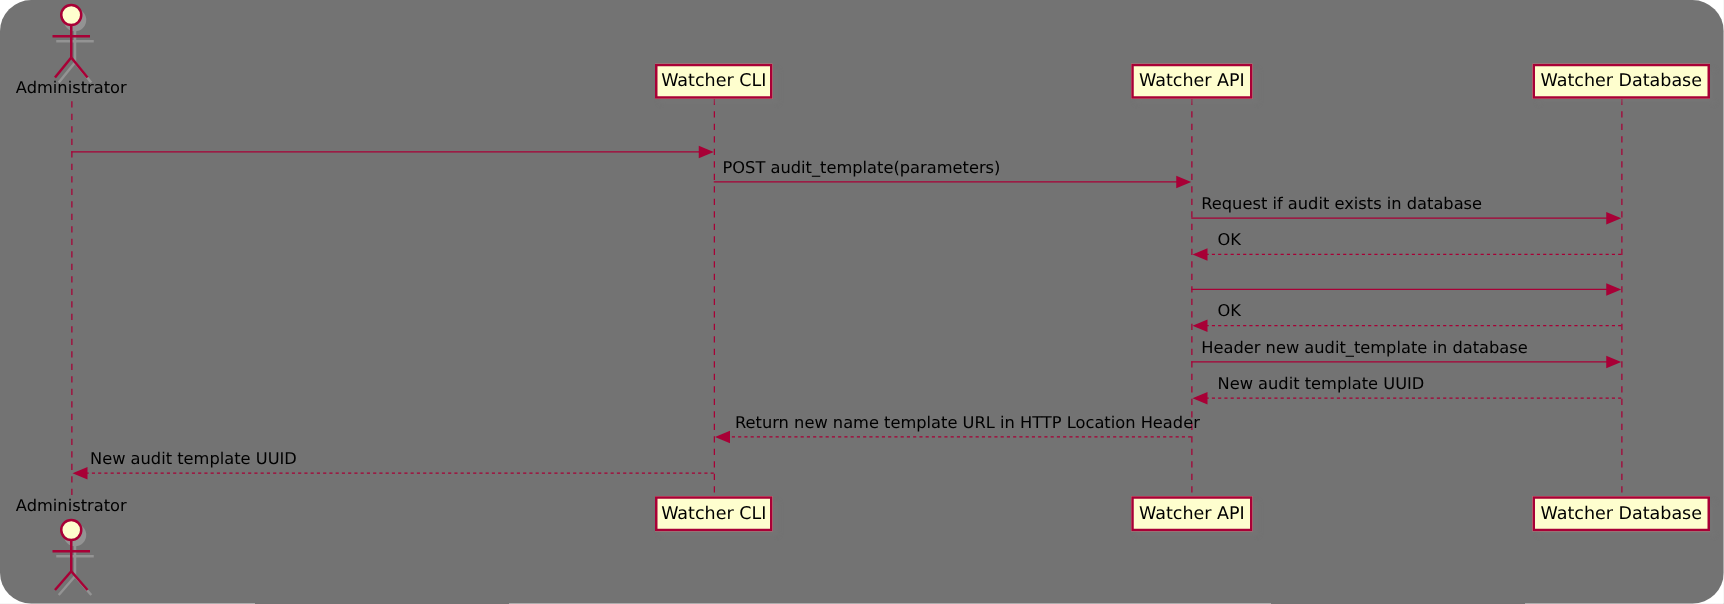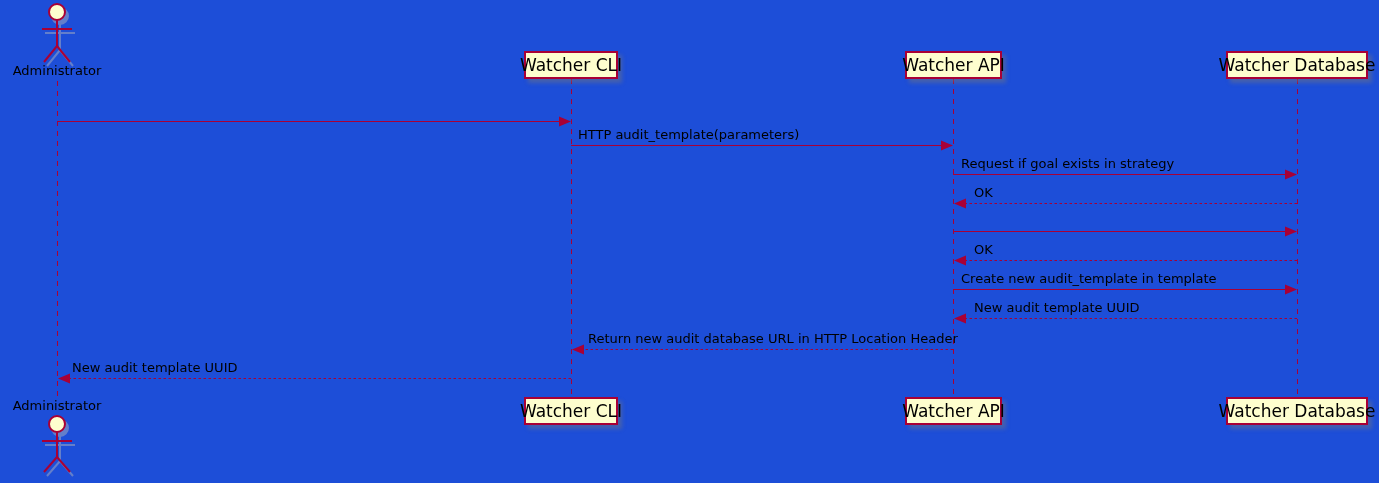--- a/index.html
+++ b/index.html
@@ -1,35 +1,36 @@
 <!DOCTYPE html>
 <html><head>
 <meta charset="utf-8">
 <style>
   html, body { margin: 0; padding: 0; background: #FFFFFF; }
   #stage {
     position: relative;
     width: 1379px;
     height: 483px;
-    background: #1d4ed8;
+    background: #737373;
     font-family: "DejaVu Sans", "Liberation Sans", sans-serif;
     color: #000000;
     overflow: hidden;
+    border-radius: 25px;
   }
   #diagram-svg { position: absolute; left: 0; top: 0; }
   .participant {
     position: absolute;
     height: 24px;
     background: #FEFECE;
     border: 2px solid #A80036;
     box-shadow: 4px 4px 4px rgba(120,120,120,0.45);
     display: flex;
     align-items: center;
     justify-content: center;
-    font-size: 17px;
+    font-size: 14px;
     color: #000000;
     white-space: nowrap;
     text-align: center;
   }
   .msg-label {
     position: absolute;
     font-size: 13px;
     line-height: 15px;
     color: #000000;
     white-space: nowrap;
@@ -145,22 +146,22 @@
   <div class="actor-label" style="left:0; top:398px;">Administrator</div>
 
   <div class="participant" style="left:524px;  top:51px; width:90px;">Watcher CLI</div>
   <div class="participant" style="left:905px;  top:51px; width:93px;">Watcher API</div>
   <div class="participant" style="left:1226px; top:51px; width:138px;">Watcher Database</div>
 
   <div class="participant" style="left:524px;  top:397px; width:90px;">Watcher CLI</div>
   <div class="participant" style="left:905px;  top:397px; width:93px;">Watcher API</div>
   <div class="participant" style="left:1226px; top:397px; width:138px;">Watcher Database</div>
 
-  <div class="msg-label" style="left:578px; top:127px;">HTTP audit_template(parameters)</div>
-  <div class="msg-label" style="left:961px; top:156px;">Request if goal exists in strategy</div>
+  <div class="msg-label" style="left:578px; top:127px;">POST audit_template(parameters)</div>
+  <div class="msg-label" style="left:961px; top:156px;">Request if audit exists in database</div>
   <div class="msg-label" style="left:974px; top:185px;">OK</div>
   <div class="msg-label" style="left:974px; top:242px;">OK</div>
-  <div class="msg-label" style="left:961px; top:271px;">Create new audit_template in template</div>
+  <div class="msg-label" style="left:961px; top:271px;">Header new audit_template in database</div>
   <div class="msg-label" style="left:974px; top:300px;">New audit template UUID</div>
-  <div class="msg-label" style="left:588px; top:331px;">Return new audit database URL in HTTP Location Header</div>
+  <div class="msg-label" style="left:588px; top:331px;">Return new name template URL in HTTP Location Header</div>
   <div class="msg-label" style="left:72px;  top:360px;">New audit template UUID</div>
 
 </div>
 
 </body></html>

